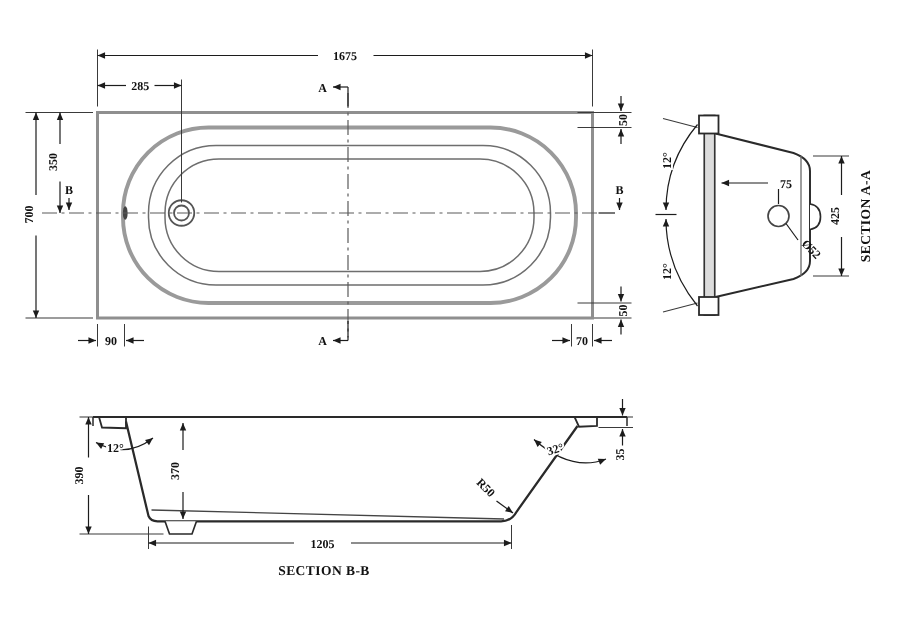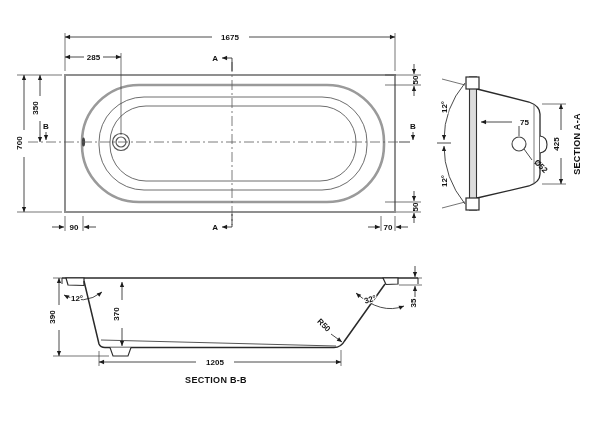--- a/index.html
+++ b/index.html
@@ -1,16 +1,16 @@
 <!DOCTYPE html>
 <html><head>
 <meta charset="utf-8">
 <style>
   html,body{margin:0;padding:0;background:#fff;}
-  .stage{position:relative;width:600px;height:424px;background:#ffffff;font-family:Liberation Sans, sans-serif;}
+  .stage{position:relative;width:600px;height:424px;background:#ffffff;font-family:Liberation Serif, serif;}
   svg{display:block;}
   .dim-line{stroke:#1c1c1c;stroke-width:0.8;fill:none;}
   .ext-line{stroke:#3a3a3a;stroke-width:0.7;fill:none;}
   .thick-gray{stroke:#9a9a9a;stroke-width:2.6;fill:none;}
   .med-gray{stroke:#8f8f8f;stroke-width:2;fill:#ffffff;}
   .thin-dark{stroke:#6e6e6e;stroke-width:1;fill:none;}
   .outline{stroke:#2a2a2a;stroke-width:1.4;fill:none;}
   .outline-fill{stroke:#2a2a2a;stroke-width:1.2;fill:#ffffff;}
   .center-line{stroke:#5a5a5a;stroke-width:0.8;fill:none;stroke-dasharray:10 3 2 3;}
   .dim-text{font-size:8px;font-weight:bold;fill:#111;}

